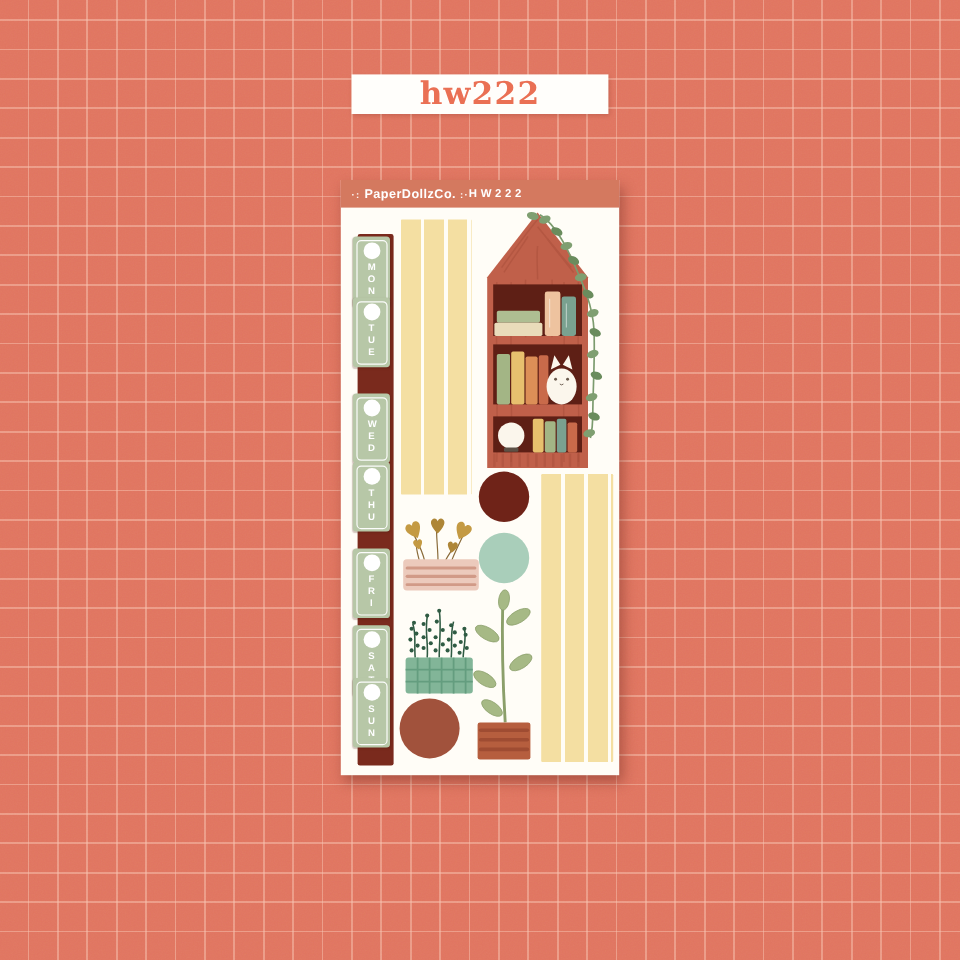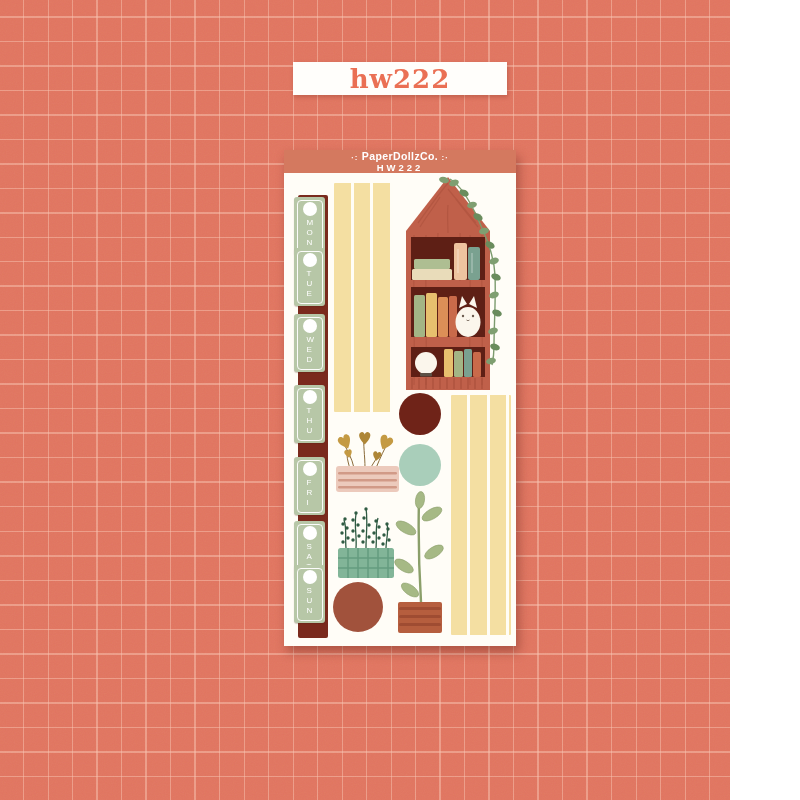--- a/index.html
+++ b/index.html
@@ -1,49 +1,49 @@
 <!DOCTYPE html>
 <html style="--c-bg: #e07560; --c-label_bg: #fffefb; --c-label_text: #ea7054; --c-header: #d4795f; --c-sheet: #fffdf7; --c-maroon: #7a2a1d; --c-day_green: #b7c7a7; --c-washi: #f4dfa2; --c-house: #c0604a; --c-house_interior: #5e1f15; --c-circle_maroon: #6f2318; --c-circle_mint: #a9ceba; --c-circle_brown: #a1523c;"><head>
 <meta charset="utf-8">
 <style>
   html,body{margin:0;padding:0;}
   body{font-family:"Liberation Sans", sans-serif;}
-  .stage{position:relative;width:730px;height:800px;overflow:hidden;
+  .stage{position:relative;width:800px;height:800px;overflow:hidden;
     background-color:var(--c-bg,#e07560);}
   .bg-grid{position:absolute;inset:0;
     background-image:
       repeating-linear-gradient(0deg, transparent 0 23px, rgba(248,195,176,.5) 23px 24.5px),
       repeating-linear-gradient(90deg, transparent 0 23px, rgba(248,195,176,.5) 23px 24.5px);}
   .noise{position:absolute;inset:0;opacity:.16;mix-blend-mode:soft-light;pointer-events:none;}
 
   .watermark{position:absolute;left:293px;top:62px;width:214px;height:33px;
     background:var(--c-label_bg,#fffefb);box-shadow:1px 2px 4px rgba(100,30,20,.25);
     display:flex;align-items:center;justify-content:center;}
   .watermark span{font-family:"DejaVu Serif", serif;font-weight:700;font-size:26px;
     letter-spacing:1px;color:var(--c-label_text,#ea7054);}
 
   .sheet{position:absolute;left:284px;top:150px;width:232px;height:496px;
     background:var(--c-sheet,#fffdf7);box-shadow:3px 6px 10px rgba(90,30,20,.38);}
   .sheet-header{position:absolute;left:0;top:0;right:0;height:23px;
     background:var(--c-header,#d4795f);display:flex;align-items:center;
-    justify-content:flex-start;padding:0 9px;box-sizing:border-box;flex-direction:column;}
+    justify-content:flex-start;padding:0 9px;box-sizing:border-box;}
   .brand{color:#fff;font-weight:700;font-size:10.5px;letter-spacing:.4px;white-space:nowrap;}
   .brand .deco{font-size:8px;opacity:.95;letter-spacing:1px;}
   .sku{color:#fff;font-weight:700;font-size:9.5px;letter-spacing:3px;}
 
   .maroon-strip{position:absolute;left:14px;top:45px;width:30px;height:443px;
     background:var(--c-maroon,#7a2a1d);border-radius:2px;}
   .day{position:absolute;left:10px;width:31px;height:58px;border-radius:3px;
     background:var(--c-day_green,#b7c7a7);box-shadow:0 1px 1px rgba(80,30,20,.25);}
   .day .inner{position:absolute;inset:2.5px;border:1.5px solid rgba(255,255,255,.95);
     border-radius:4px;}
   .day .dot{position:relative;width:14px;height:14px;border-radius:50%;
     background:#fff;margin:5px auto 2px;}
-  .day .lbl{position:relative;width:6px;margin:0 auto;
-    font-size:8px;line-height:10px;font-weight:400;color:#fff;
+  .day .lbl{position:relative;width:6px;margin:0 auto;text-align:center;
+    font-size:8px;line-height:10px;font-weight:700;color:#fff;
     word-break:break-all;overflow:visible;}
 
   .washi{position:absolute;background:
     repeating-linear-gradient(90deg, var(--c-washi,#f4dfa2) 0 16.5px, #fffdf6 16.5px 19.5px);
     border-radius:1px;}
   .washi-1{left:50px;top:33px;width:59px;height:229px;}
   .washi-2{left:167px;top:245px;width:60px;height:240px;}
 
   .circle{position:absolute;border-radius:50%;}
   .circle-maroon{left:115px;top:243px;width:42px;height:42px;background:var(--c-circle_maroon,#6f2318);}
@@ -83,21 +83,21 @@
     <div class="day" style="top:47px">
         <div class="inner"></div>
         <div class="dot"></div>
         <div class="lbl">MON</div>
       </div>
     <div class="day" style="top:98px">
         <div class="inner"></div>
         <div class="dot"></div>
         <div class="lbl">TUE</div>
       </div>
-    <div class="day" style="top:164px">
+    <div class="day" style="top:178px">
         <div class="inner"></div>
         <div class="dot"></div>
         <div class="lbl">WED</div>
       </div>
     <div class="day" style="top:235px">
         <div class="inner"></div>
         <div class="dot"></div>
         <div class="lbl">THU</div>
       </div>
     <div class="day" style="top:307px">

